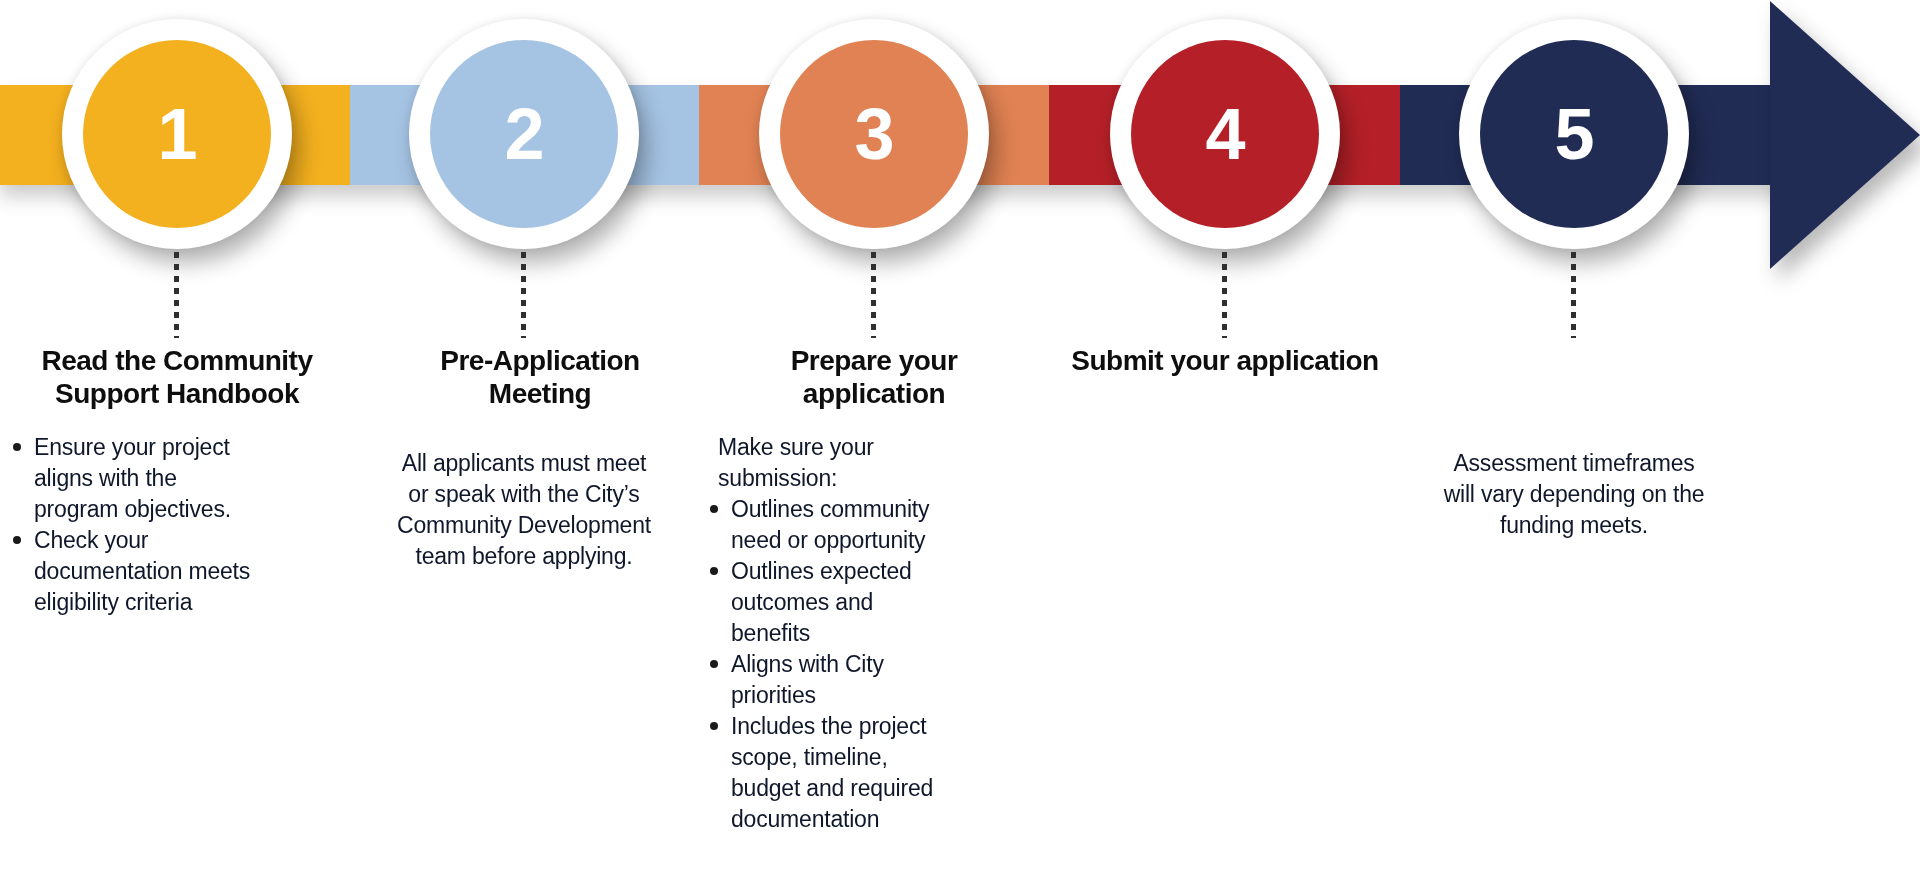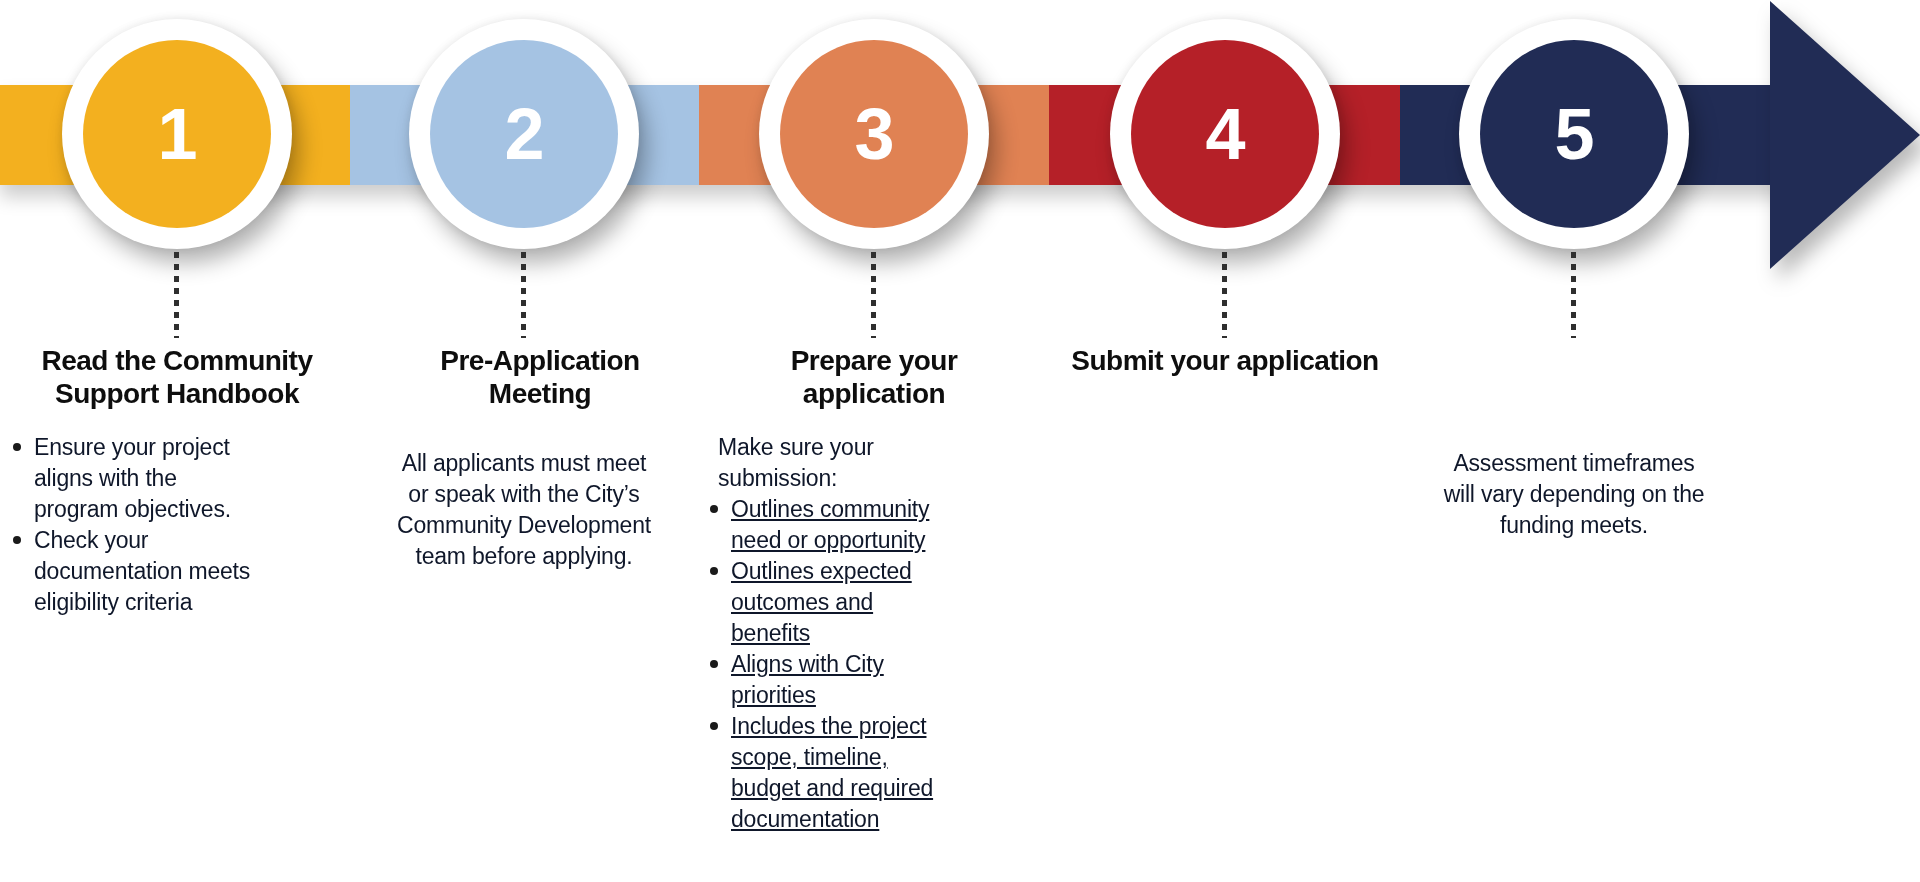--- a/index.html
+++ b/index.html
@@ -68,21 +68,21 @@
   .intro{margin:0 0 0 14px;white-space:pre-line;text-align:left;}
   ul.bullets{list-style:none;margin:0;padding:0;text-align:left;}
   ul.bullets li{
     position:relative;padding-left:27px;white-space:pre-line;
   }
   ul.bullets li::before{
     content:"";position:absolute;left:6px;top:11px;width:8px;height:8px;
     border-radius:50%;background:#1a1a1a;
   }
   .ind-1{margin-left:25px;}
-  .ind-3{margin-left:28px;text-decoration:underline;}
+  .ind-3{margin-left:28px;}
 </style>
 </head>
 <body>
 
 <div class="stage">
 
   <div class="band">
     <div class="band-seg seg-1" style="background: rgb(243, 176, 31);"></div>
     <div class="band-seg seg-2" style="background: rgb(165, 195, 227);"></div>
     <div class="band-seg seg-3" style="background: rgb(224, 130, 83);"></div>

